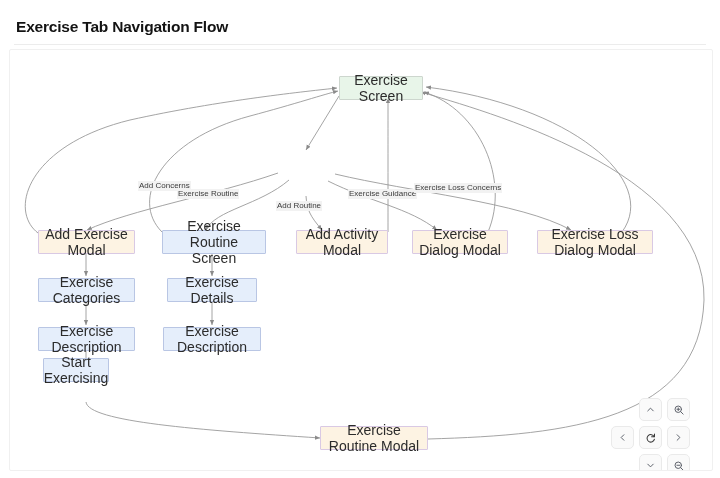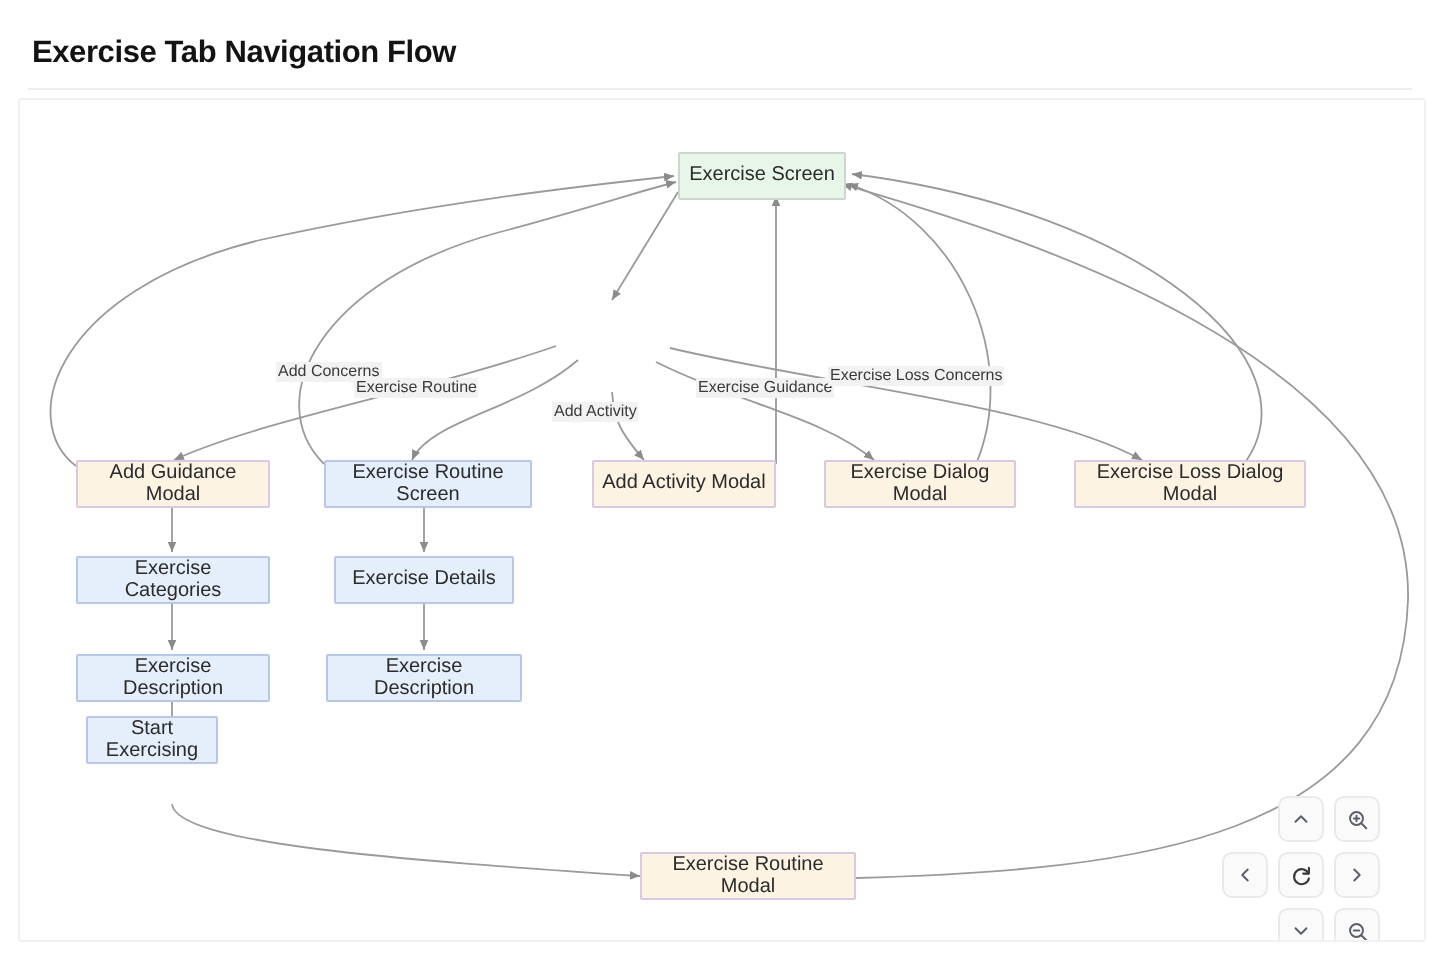--- a/index.html
+++ b/index.html
@@ -50,21 +50,21 @@
     width: 702px;
     height: 420px;
   }
   .node {
     position: absolute;
     box-sizing: border-box;
     display: flex;
     align-items: center;
     justify-content: center;
     text-align: center;
-    font-size: 10px;
+    font-size: 14px;
     color: #2b2b2b;
     line-height: 1.15;
     border-radius: 1px;
     padding: 0 4px;
   }
   .node.green  { background: #e8f5e9; border: 1px solid #cdd6ce; }
   .node.blue   { background: #e5eefb; border: 1px solid #b9c6e4; }
   .node.cream  { background: #fdf3e3; border: 1px solid #d9c9e4; }
   .diamond-wrap {
     position: absolute;
@@ -185,21 +185,21 @@
       <path d="M612,182 C650,130 560,55 416,37"></path>
     </g>
   </svg>
 
   <div class="node green" style="left:329px; top:26px; width:84px; height:24px;">
     <span>Exercise Screen</span>
   </div>
 
 
   <div class="node cream" style="left:28px; top:180px; width:97px; height:24px;">
-    <span>Add Guidance Modal</span>
+    <span>Add Exercise Modal</span>
   </div>
   <div class="node blue" style="left:152px; top:180px; width:104px; height:24px;">
     <span>Exercise Routine Screen</span>
   </div>
   <div class="node cream" style="left:402px; top:180px; width:96px; height:24px;">
     <span>Exercise Dialog Modal</span>
   </div>
   <div class="node cream" style="left:286px; top:180px; width:92px; height:24px;">
     <span>Add Activity Modal</span>
   </div>
@@ -221,21 +221,21 @@
   </div>
   <div class="node blue" style="left:33px; top:308px; width:66px; height:24px;">
     <span>Start Exercising</span>
   </div>
   <div class="node cream" style="left:310px; top:376px; width:108px; height:24px;">
     <span>Exercise Routine Modal</span>
   </div>
 
   <div class="edge-label" style="left:128px; top:131px;">Add Concerns</div>
   <div class="edge-label" style="left:167px; top:139px;">Exercise Routine</div>
-  <div class="edge-label" style="left:266px; top:151px;">Add Activity</div>
+  <div class="edge-label" style="left:266px; top:151px;">Add Routine</div>
   <div class="edge-label" style="left:338px; top:139px;">Exercise Guidance</div>
   <div class="edge-label" style="left:404px; top:133px;">Exercise Loss Concerns</div>
 
   <div class="tool-btn" style="left:629px; top:348px;">
     <span>
       <svg width="11" height="11" viewBox="0 0 16 16" fill="none" stroke="#5a5f68" stroke-width="1.4" stroke-linecap="round" stroke-linejoin="round">
           <polyline points="4,10 8,6 12,10"></polyline>
         </svg>
     </span>
   </div>

